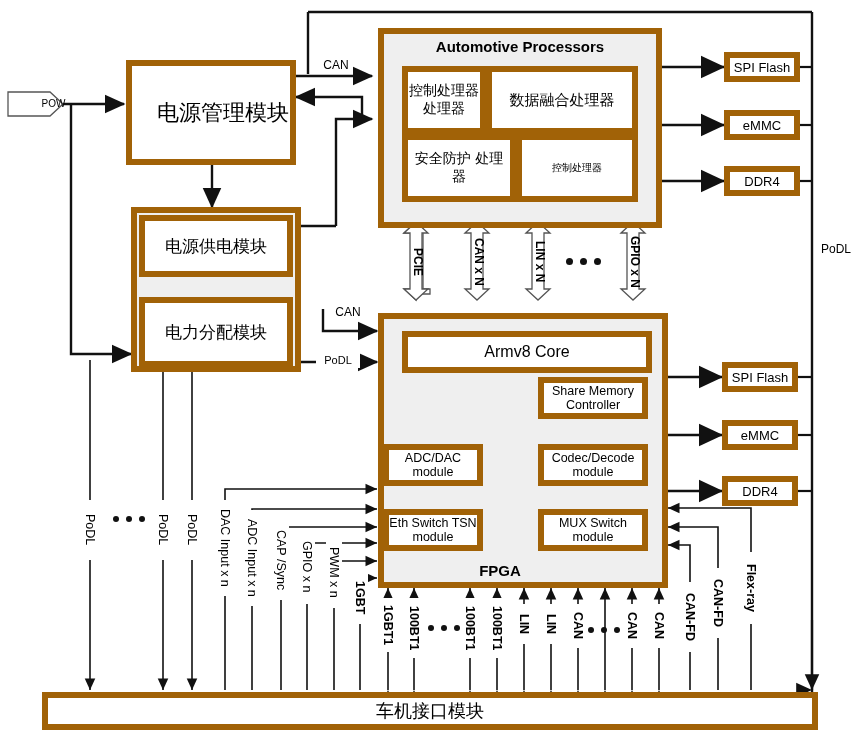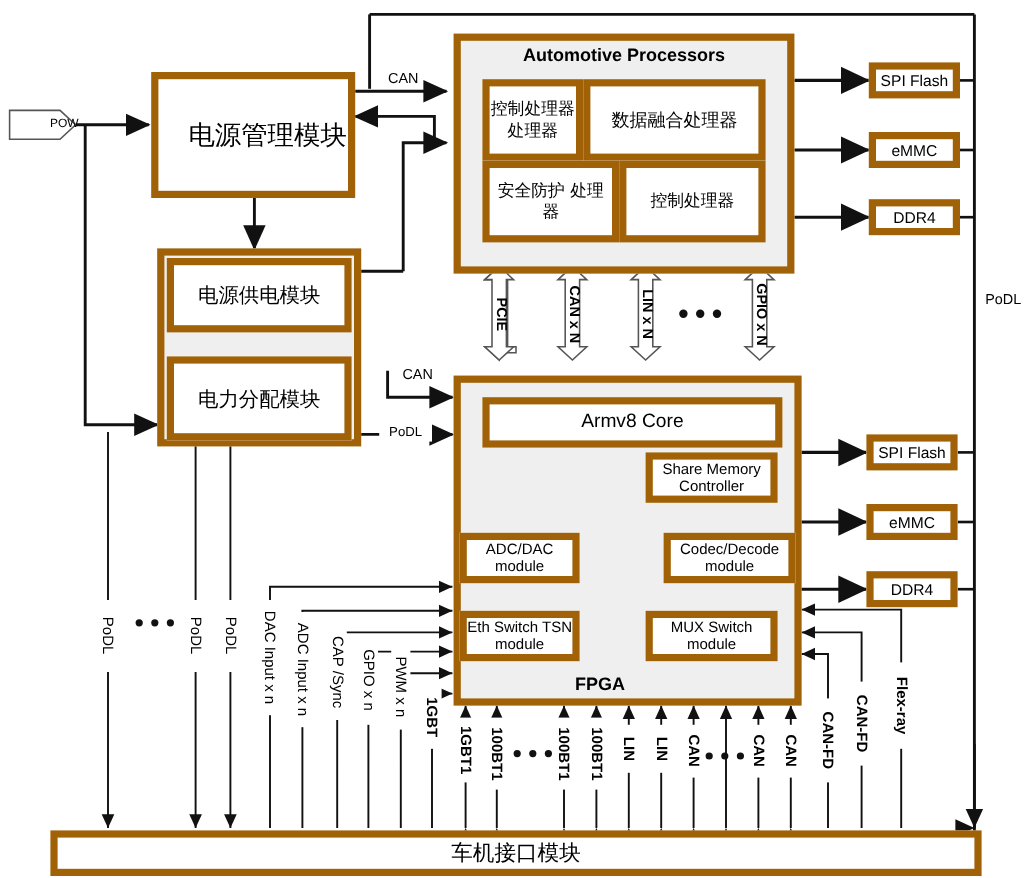--- a/index.html
+++ b/index.html
@@ -148,21 +148,21 @@
 处理器</span>
   </div>
   <div class="box" style="left:486px;top:66px;width:152px;height:68px;">
     <span class="cn" style="font-size:15px;">数据融合处理器</span>
   </div>
   <div class="box" style="left:402px;top:134px;width:114px;height:68px;">
     <span class="cn" style="font-size:14px;">安全防护
 处理器</span>
   </div>
   <div class="box" style="left:516px;top:134px;width:122px;height:68px;">
-    <span class="cn" style="font-size:14px;">控制处理器</span>
+    <span class="cn" style="font-size:10px;">控制处理器</span>
   </div>
 
   <div class="box" style="left:724px;top:52px;width:76px;height:30px;">
     <span style="font-size:13px;">SPI Flash</span>
   </div>
   <div class="box" style="left:724px;top:110px;width:76px;height:30px;">
     <span style="font-size:13px;">eMMC</span>
   </div>
   <div class="box" style="left:724px;top:166px;width:76px;height:30px;">
     <span style="font-size:13px;">DDR4</span>
@@ -183,21 +183,21 @@
     <span style="font-size:16px;">Armv8 Core</span>
   </div>
   <div class="box" style="left:538px;top:377px;width:110px;height:42px;justify-content:center;">
     <span style="font-size:12.5px;">Share Memory
 Controller</span>
   </div>
   <div class="box" style="left:383px;top:444px;width:100px;height:42px;">
     <span style="font-size:12.5px;">ADC/DAC
 module</span>
   </div>
-  <div class="box" style="left:538px;top:444px;width:110px;height:42px;margin-left:15px;">
+  <div class="box" style="left:538px;top:444px;width:110px;height:42px;">
     <span style="font-size:12.5px;">Codec/Decode
 module</span>
   </div>
   <div class="box" style="left:383px;top:509px;width:100px;height:42px;">
     <span style="font-size:12.5px;">Eth Switch
 TSN  module</span>
   </div>
   <div class="box" style="left:538px;top:509px;width:110px;height:42px;">
     <span style="font-size:12.5px;">MUX Switch
 module</span>

